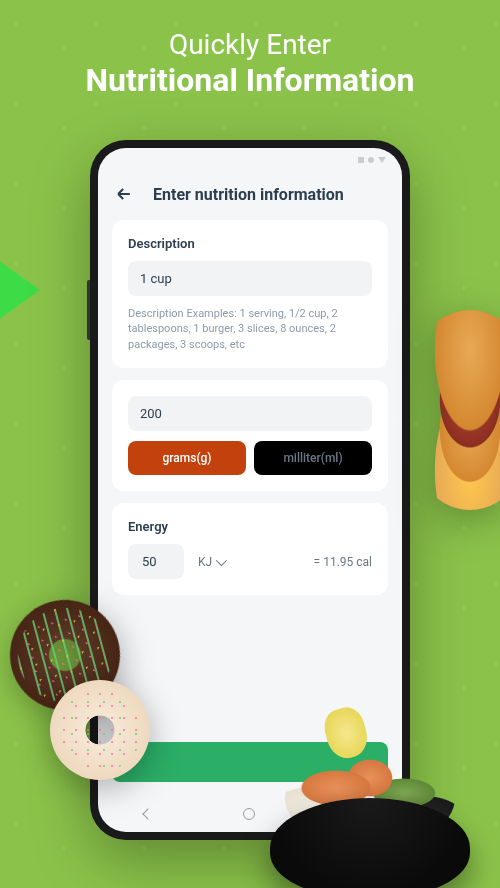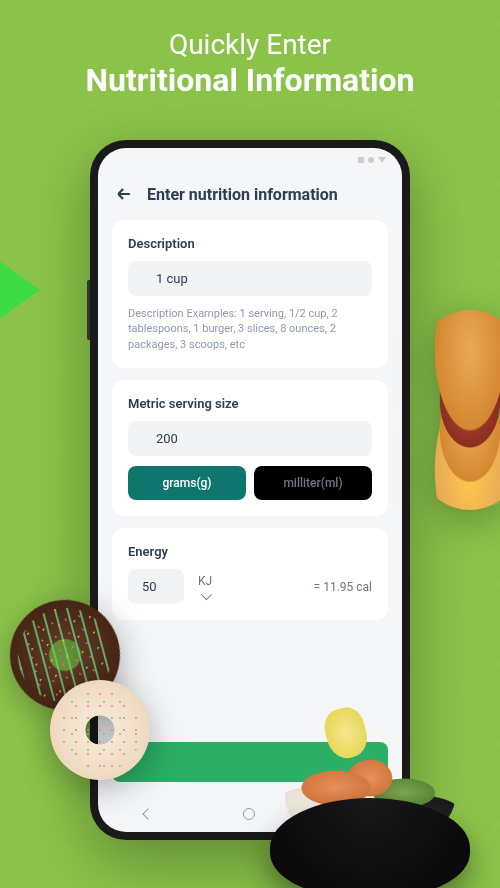--- a/index.html
+++ b/index.html
@@ -81,21 +81,21 @@
     .status-dot.tri {
       width: 0; height: 0; background: transparent;
       border-left: 4px solid transparent;
       border-right: 4px solid transparent;
       border-top: 6px solid #ccc;
     }
     .app-header {
       display: flex;
       align-items: center;
       padding: 12px 16px 16px;
-      gap: 13px;
+      gap: 19px;
     }
     .back-arrow { width: 20px; height: 20px; color: #2c3e50; }
     .app-title { font-size: 16px; font-weight: 700; color: #2c3e50; }
     .content {
       flex: 1;
       padding: 0 14px 14px;
       display: flex;
       flex-direction: column;
       gap: 12px;
       overflow: hidden;
@@ -107,21 +107,21 @@
     }
     .card-label {
       font-size: 13px;
       font-weight: 600;
       color: #2c3e50;
       margin-bottom: 10px;
     }
     .input-box {
       background: #f1f3f5;
       border-radius: 8px;
-      padding: 10px 28px;
+      padding: 10px 12px;
       font-size: 13px;
       color: #2c3e50;
     }
     .hint {
       font-size: 11px;
       color: #8e9aab;
       margin-top: 10px;
       line-height: 1.4;
     }
     .unit-row {
@@ -130,21 +130,21 @@
       margin-top: 10px;
     }
     .unit-btn {
       flex: 1;
       padding: 10px;
       border-radius: 8px;
       font-size: 12px;
       text-align: center;
       font-weight: 500;
     }
-    .unit-btn.active { background: #0f766e; color: #fff; }
+    .unit-btn.active { background: #c2410c; color: #fff; }
     .unit-btn.inactive { background: #000000; color: #6b7785; }
     .energy-row {
       display: flex;
       align-items: center;
       gap: 8px;
       margin-top: 6px;
     }
     .energy-input {
       background: #f1f3f5;
       border-radius: 8px;
@@ -154,21 +154,20 @@
       text-align: left;
       color: #2c3e50;
     }
     .energy-unit {
       display: flex;
       align-items: center;
       gap: 4px;
       font-size: 12px;
       color: #6b7785;
       padding: 0 6px;
-      flex-direction: column;
     }
     .energy-result {
       margin-left: auto;
       font-size: 12px;
       color: #6b7785;
     }
     .spacer { flex: 1; }
     .submit-btn {
       background: #2BAE66;
       height: 40px;
@@ -315,21 +314,20 @@
       </div>
 
       <div class="content">
         <div class="card">
           <div class="card-label">Description</div>
           <div class="input-box">1 cup</div>
           <div class="hint">Description Examples: 1 serving, 1/2 cup, 2 tablespoons, 1 burger, 3 slices, 8 ounces, 2 packages, 3 scoops, etc</div>
         </div>
 
         <div class="card">
-          <div class="card-label">Metric serving size</div>
           <div class="input-box">200</div>
           <div class="unit-row">
             <div class="unit-btn active">grams(g)</div>
             <div class="unit-btn inactive">milliter(ml)</div>
           </div>
         </div>
 
         <div class="card">
           <div class="card-label">Energy</div>
           <div class="energy-row">

